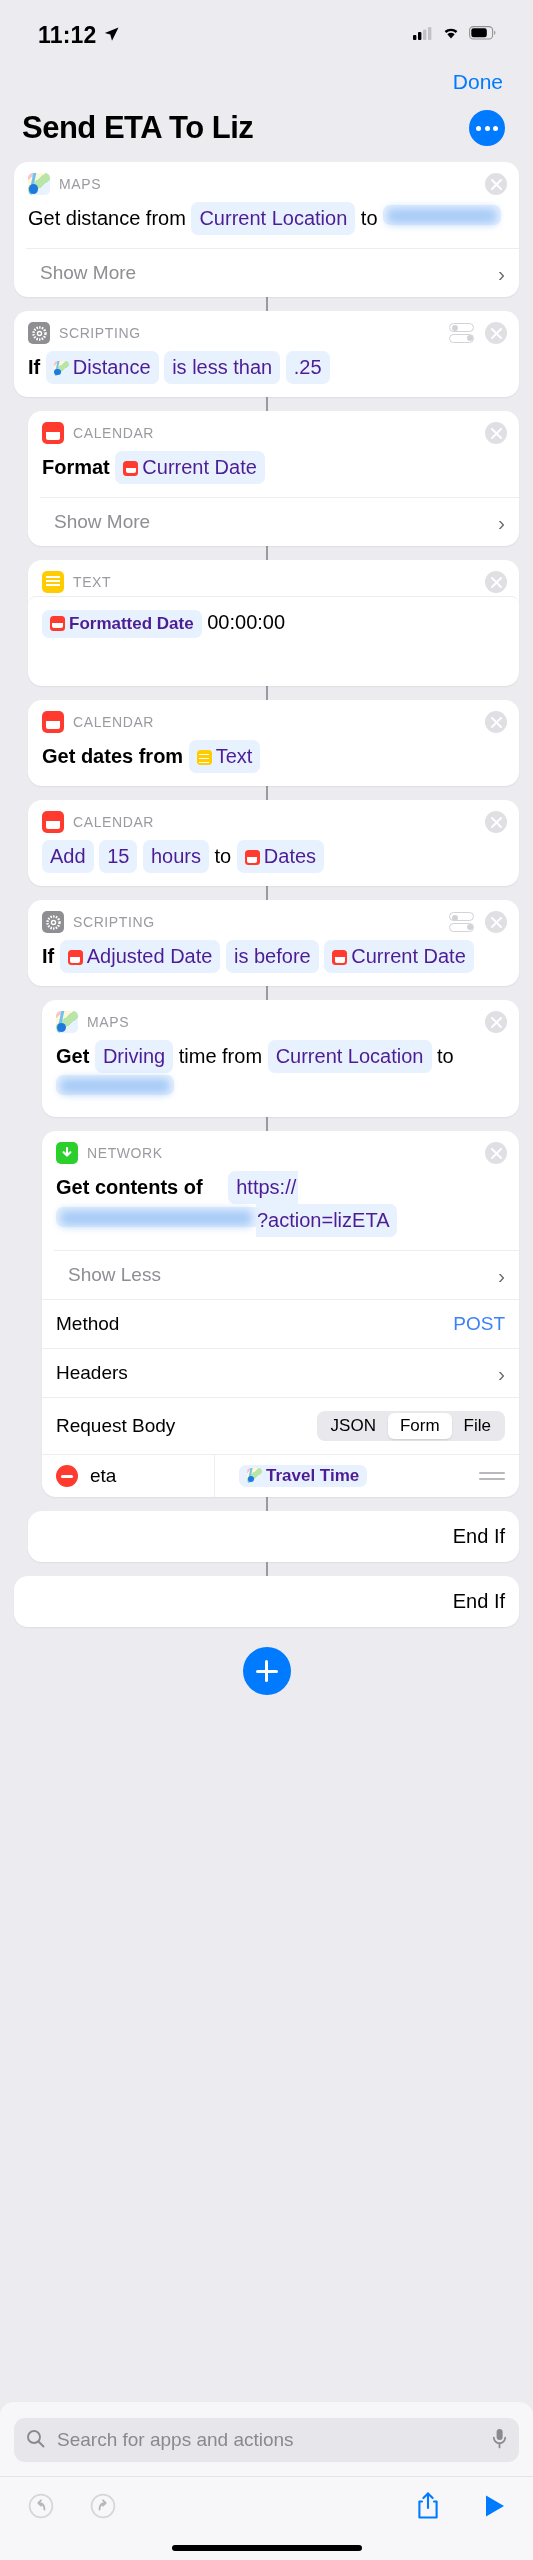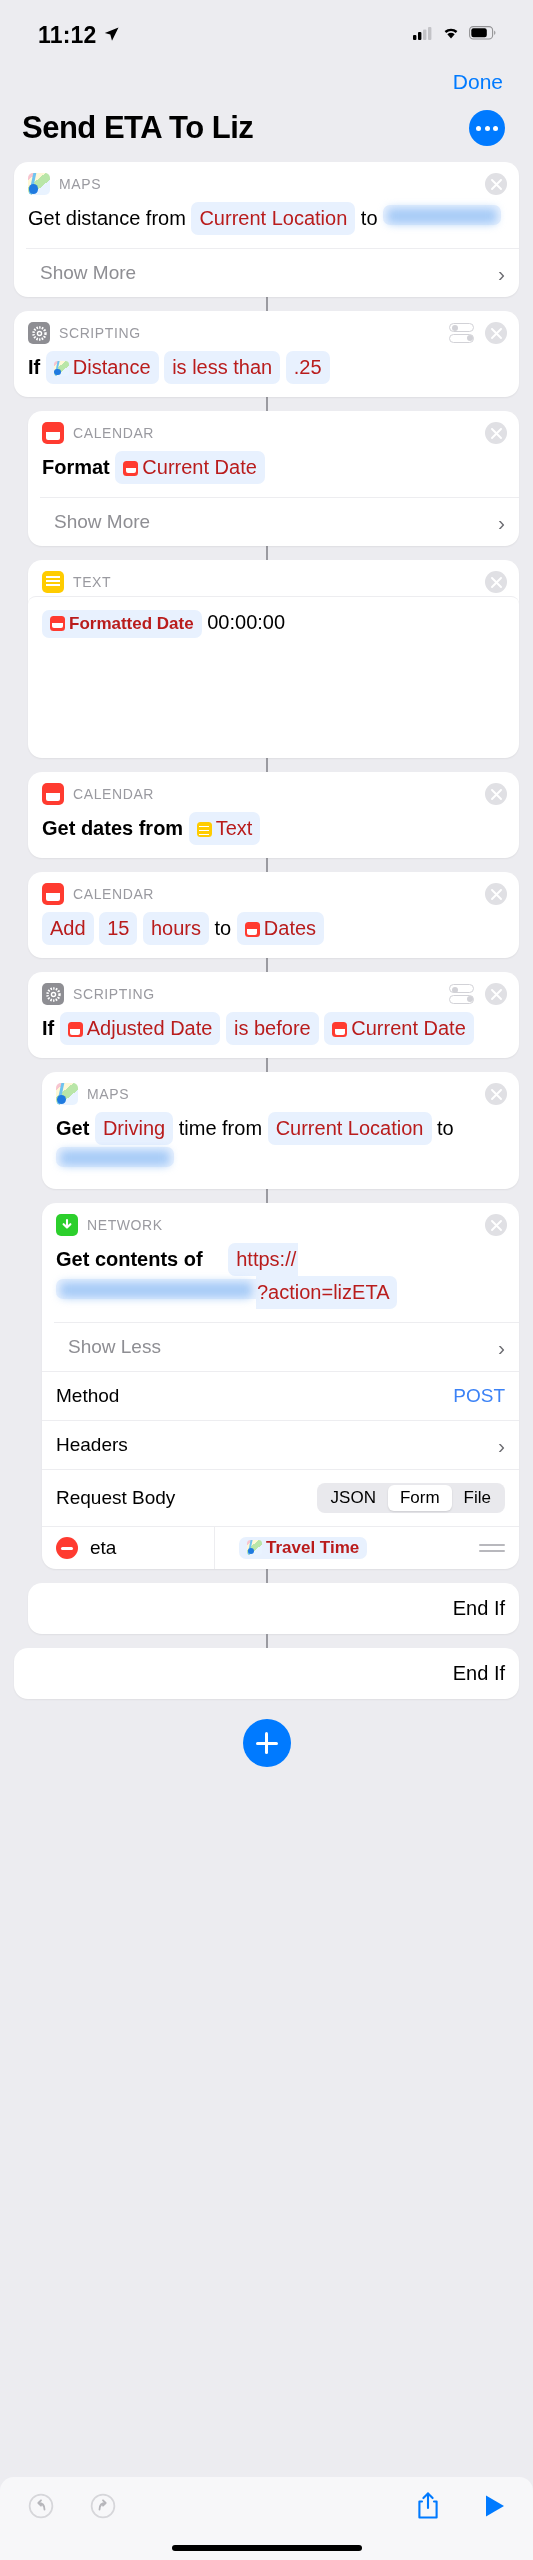--- a/index.html
+++ b/index.html
@@ -97,24 +97,24 @@
   .toggle-ic .knob {
     position:absolute; width:6px; height:6px; border-radius:50%; background:#d2d2d7;
   }
   .toggle-ic .knob.k1 { top:3.2px; left:2.5px; }
   .toggle-ic .knob.k2 { bottom:3.2px; right:2.5px; }
 
   .card-body {
     padding: 4px 14px 13px 14px;
     font-size:20px; line-height:1.55;
   }
-  .card-body.tall { padding-bottom: 120px; border-radius: 8px; }
+  .card-body.tall { padding-bottom: 48px; border-radius: 8px; }
 
   .tok {
-    background:#e8f1fe; color:#b91c1c; border-radius:7px;
+    background:#e8f1fe; color:#4c1d95; border-radius:7px;
     padding: 1px 8px; display:inline-block;
     white-space:nowrap; cursor:pointer;
   }
   .tok.redact {
     background:#e8f1fe; color:transparent; min-width:118px; min-height:20px;
     position:relative;
   }
   .tok.redact::after{
     content:""; position:absolute; left:4px; right:4px; top:3px; bottom:1px;
     background:#a8ccf7; border-radius:5px; filter: blur(4.2px);
@@ -542,20 +542,38 @@
   <div class="endif lvl0" style="margin:0 14px;">
     <span>End If</span>
   </div>
 
   <div class="add-wrap">
     <div class="add-btn"></div>
   </div>
 </div>
 
 <div class="bottom">
+  <div class="searchwrap">
+    <div class="searchbar">
+      <span>
+        <svg width="19" height="19" viewBox="0 0 19 19">
+            <circle cx="8" cy="8" r="6" fill="none" stroke="#8a8a8e" stroke-width="1.9"></circle>
+            <path d="M12.5 12.5 L17.5 17.5" stroke="#8a8a8e" stroke-width="1.9" stroke-linecap="round"></path>
+          </svg>
+      </span>
+      <input type="text" placeholder="Search for apps and actions" style="">
+      <span>
+        <svg width="15" height="21" viewBox="0 0 15 21">
+          <rect x="4.6" y="1" width="6" height="11" rx="3" fill="#8a8a8e"></rect>
+          <path d="M1.8 9.6 a5.7 5.7 0 0 0 11.4 0" fill="none" stroke="#8a8a8e" stroke-width="1.7" stroke-linecap="round"></path>
+          <path d="M7.5 15.4 L7.5 19.4" stroke="#8a8a8e" stroke-width="1.7" stroke-linecap="round"></path>
+        </svg>
+      </span>
+    </div>
+  </div>
   <div class="toolbar">
     <div class="tb-left">
       <span>
         <svg width="30" height="30" viewBox="0 0 30 30">
           <circle cx="15" cy="15" r="11.4" fill="none" stroke="#d6d6da" stroke-width="1.7"></circle>
           <path d="M18.5 18.5 C18.5 14 16 12 12.3 12 M12.3 12 L15 9.3 M12.3 12 L15 14.7" fill="none" stroke="#b6b6bb" stroke-width="1.8" stroke-linecap="round" stroke-linejoin="round"></path>
         </svg>
       </span>
       <span>
         <svg width="30" height="30" viewBox="0 0 30 30">

